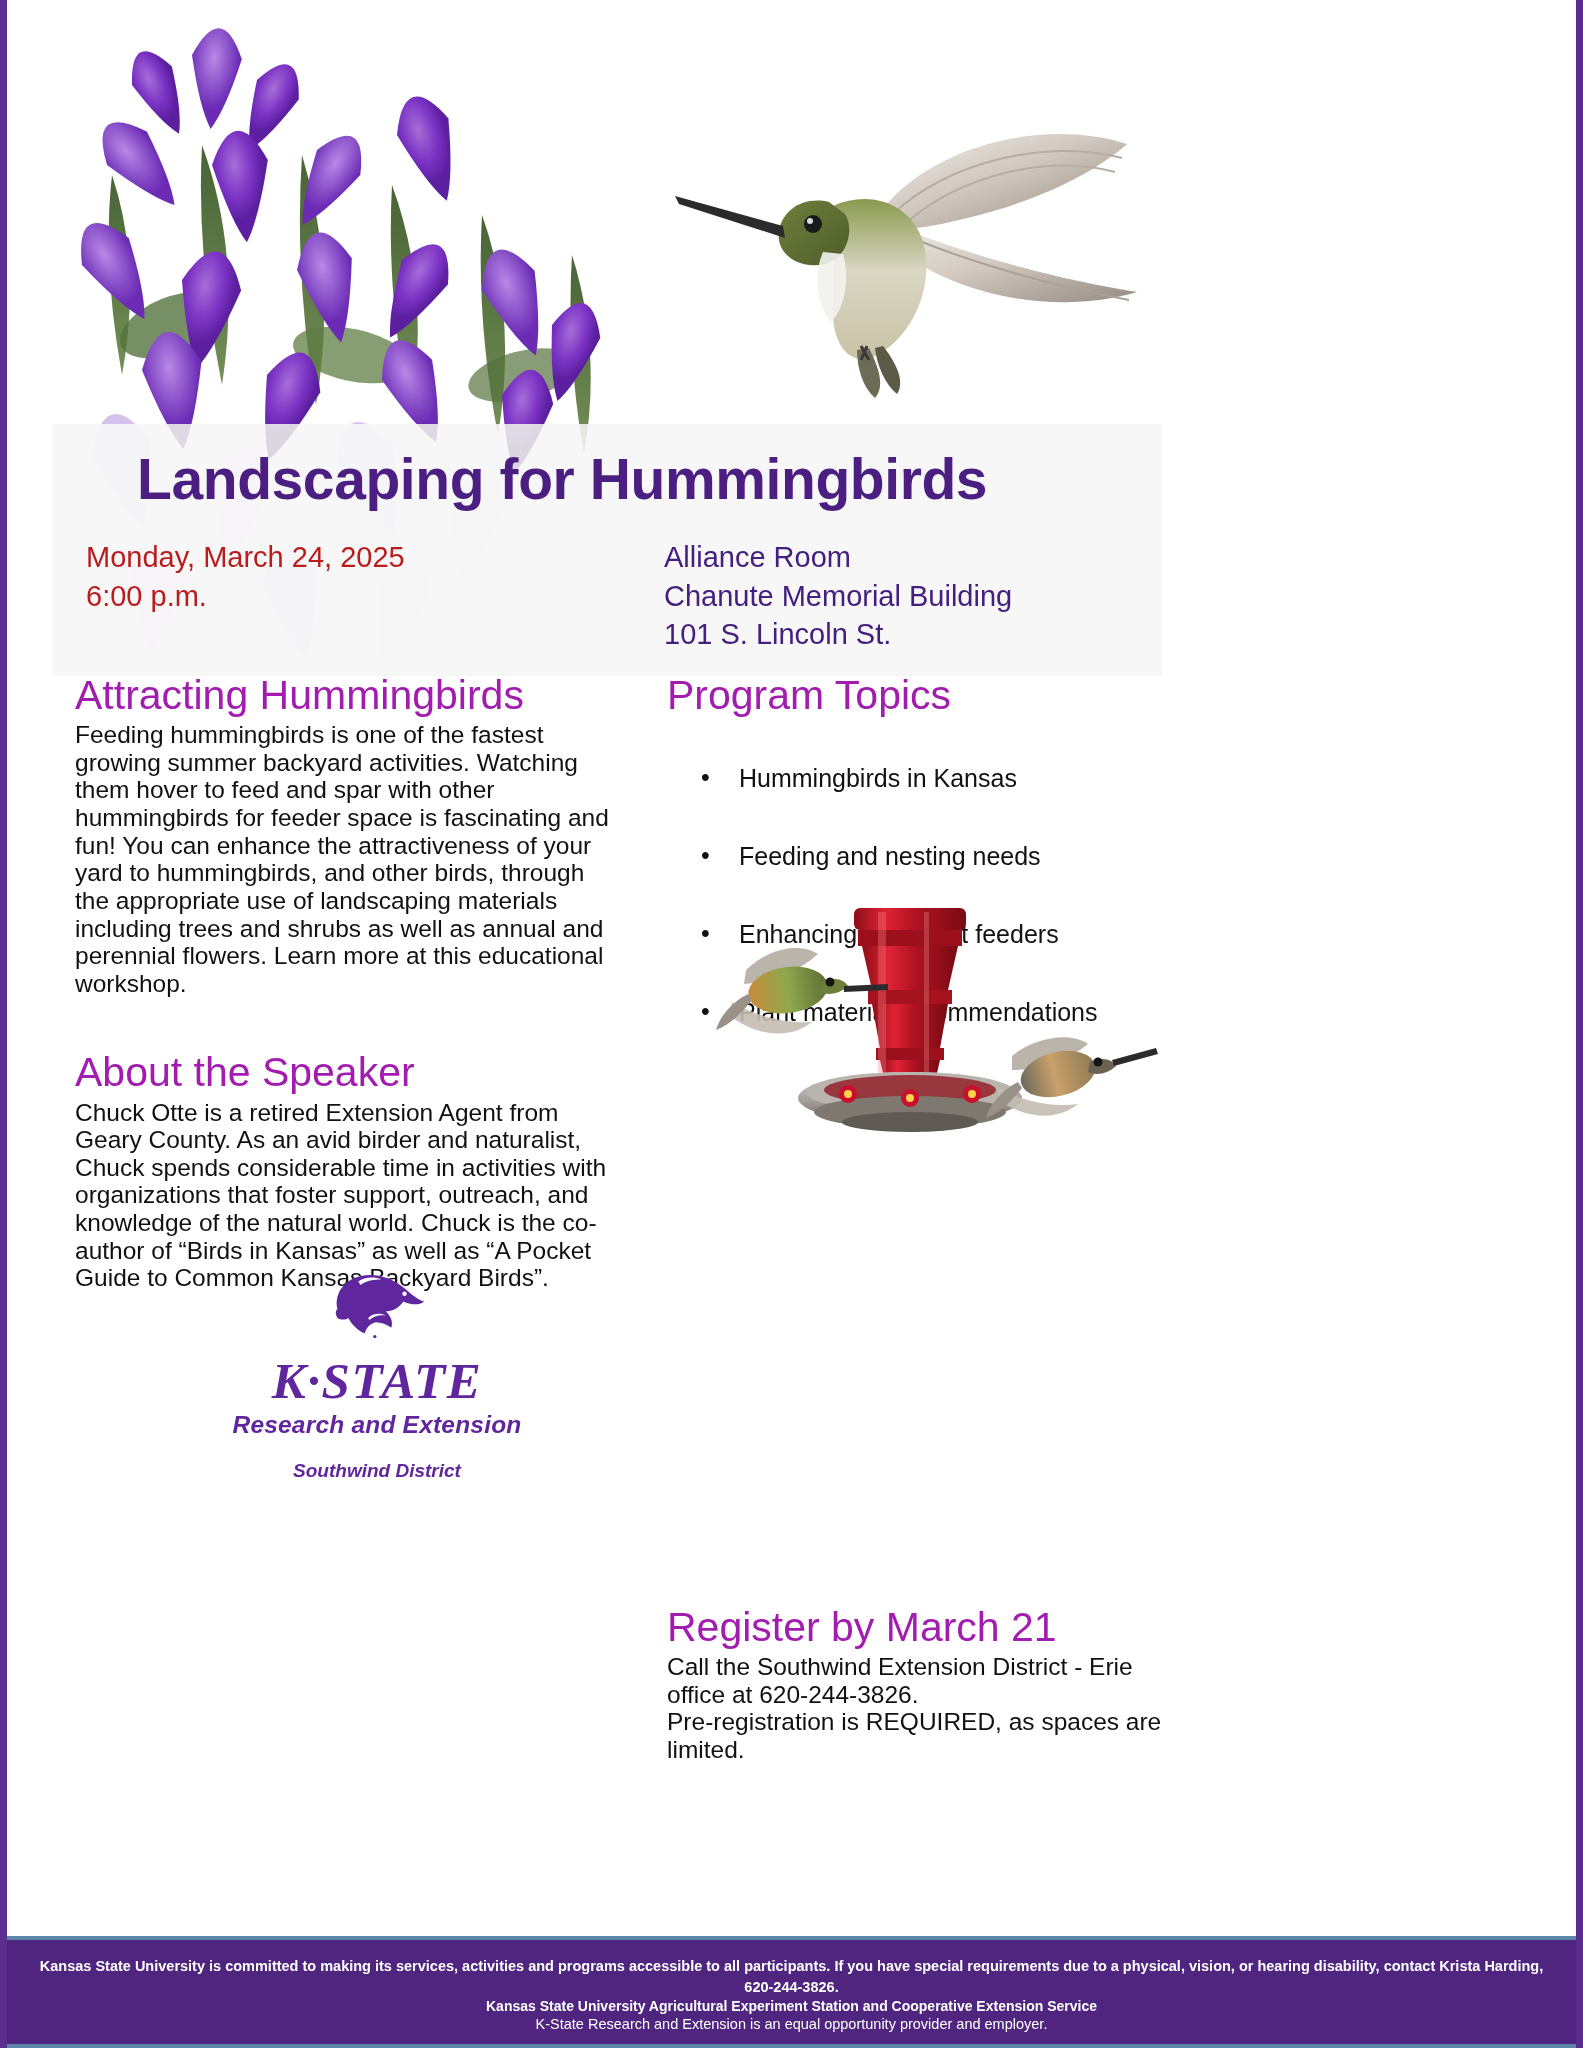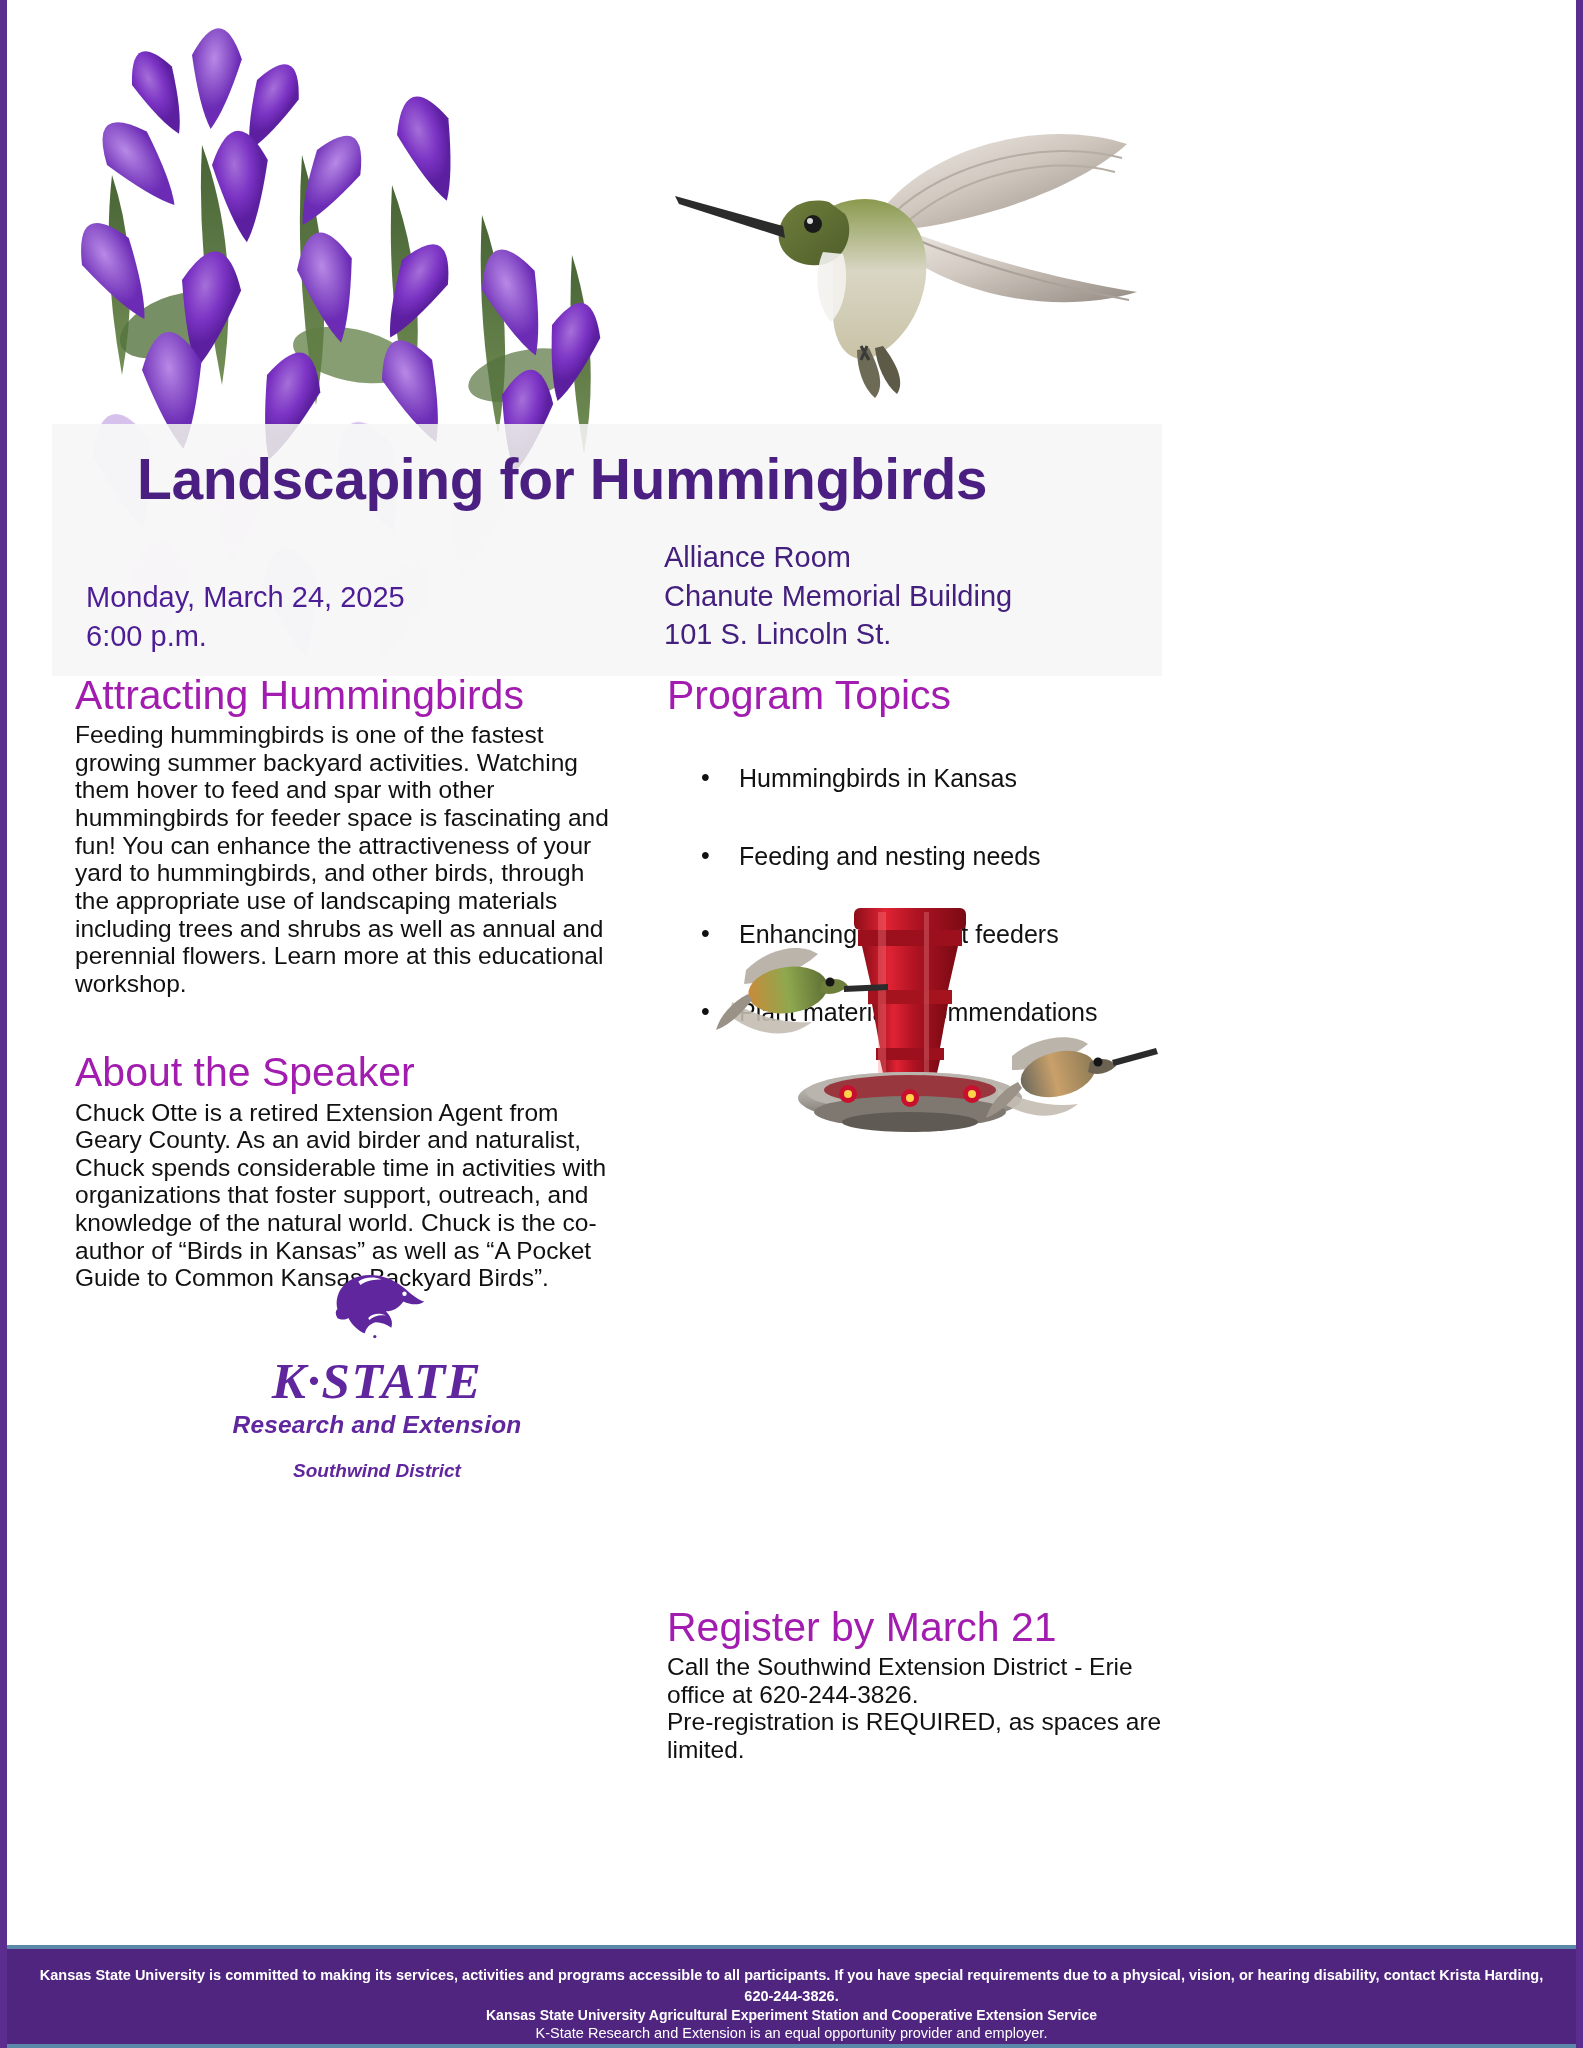--- a/index.html
+++ b/index.html
@@ -28,21 +28,21 @@
     backdrop-filter:saturate(40%) brightness(118%);
     overflow:hidden;
   }
   .band-title {
     position:absolute; left:85px; top:22px;
     font-size:57px; font-weight:bold; color:#4b1f82; letter-spacing:-0.4px;
     white-space:nowrap;
   }
   .band-left {
     position:absolute; left:34px; top:114px;
-    font-size:29px; color:#4c1d95; line-height:1.33;margin-top:40px;
+    font-size:29px; color:#b91c1c; line-height:1.33;
   }
   .band-right {
     position:absolute; left:612px; top:114px;
     font-size:29px; color:#44207e; line-height:1.33;
   }
 
   
   .cols { position:absolute; left:0; top:672px; width:1583px; }
   .colL { position:absolute; left:68px; top:0; width:545px; }
   .colR { position:absolute; left:660px; top:0; width:520px; }
@@ -80,21 +80,21 @@
     font-size:24.5px; font-weight:bold; color:#60269e;
     margin-top:4px; letter-spacing:.2px;
   }
   .logo-dist {
     font-size:19px; font-weight:bold; color:#60269e; margin-top:21px;
   }
 
   
   .footer {
     position:absolute; left:-7px; bottom:0; width:1583px;
-    background:#50257f; color:#fff; padding:16px 30px 3px;
+    background:#50257f; color:#fff; padding:16px 30px 12px;
     text-align:center;
     border-top:4px solid #5b87a8;
     border-bottom:4px solid #5b87a8;
   }
   .footer .l1 { font-size:14.5px; line-height:1.45; font-weight:bold; }
   .footer .l2 { font-size:14px; font-weight:bold; }
   .footer .l3 { font-size:14.5px; margin-top:2px; }
 </style>
 </head>
 <body>

